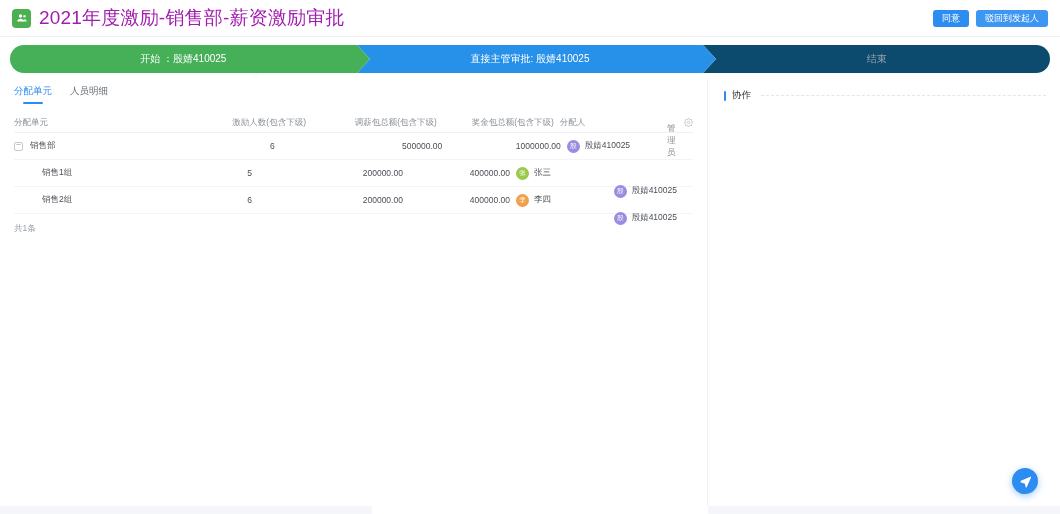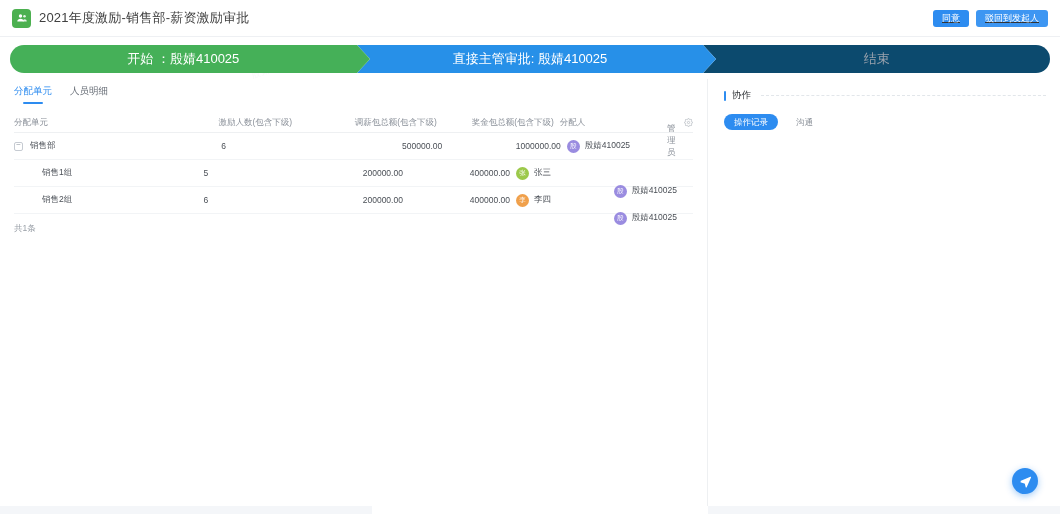--- a/index.html
+++ b/index.html
@@ -47,31 +47,30 @@
   .app-icon {
     width: 19px; height: 19px;
     border-radius: 4px;
     background: #4cb050;
     display: flex; align-items: center; justify-content: center;
     margin-right: 8px;
     flex: none;
   }
   .app-icon svg { display: block; }
   .page-title {
-    font-size: 13px;
-    color: #404040;
+    font-size: 19px;
+    color: #a21caf;
     font-weight: normal;
     letter-spacing: .2px;
   }
   .header-actions {
     margin-left: auto;
     display: flex;
     align-items: flex-start;
     gap: 7px;
-    text-decoration: underline;
   }
   .btn-primary {
     background: #2d8cf0;
     color: #fff;
     font-size: 9px;
     border: none;
     border-radius: 3px;
     padding: 4px 9px;
     line-height: 1;
     cursor: pointer;
@@ -88,21 +87,21 @@
     display: flex;
     z-index: 8;
   }
   .step {
     position: relative;
     flex: 1;
     height: 28px;
     display: flex;
     align-items: center;
     justify-content: center;
-    font-size: 13px;
+    font-size: 10px;
     color: #ffffff;
     white-space: nowrap;
   }
   .step.done { background: #45b058; }
   .step.current { background: #2790e8; }
   .step.todo { background: #0c4a6e; color: #9aa2ad; }
   .step.first { border-radius: 14px 0 0 14px; }
   .step.last { border-radius: 0 14px 14px 0; }
   
   .step .arrow-right {
@@ -184,21 +183,21 @@
     color: #8a9099;
     height: 20px;
     border-bottom: 1px solid #eef0f2;
   }
   .trow {
     height: 27px;
     border-bottom: 1px solid #f2f4f6;
     color: #4a4f56;
   }
   .c-unit   { width: 210px; display: flex; align-items: center; }
-  .c-num    { width: 110px; text-align: left; padding-right: 6px; }
+  .c-num    { width: 110px; text-align: center; padding-right: 6px; }
   .c-adj    { width: 120px; text-align: right; padding-right: 6px; }
   .c-bonus  { width: 120px; text-align: right; padding-right: 6px; }
   .c-alloc  { width: 110px; display: flex; align-items: center; }
   .c-admin  { flex: 1; display: flex; align-items: center; margin-top: 36px; }
   .c-gear   { width: 18px; display: flex; justify-content: flex-end; color: #b4b9c0; }
 
   .expander {
     width: 9px; height: 9px;
     border: 1px solid #c6cbd2;
     border-radius: 2px;
@@ -459,24 +458,20 @@
       <div class="table-footer">共1条</div>
     </div>
 
     <div class="right-pane">
       <div class="panel-title">
         <div class="bar"></div>
         <span>协作</span>
         <div class="rule"></div>
       </div>
 
-      <div class="pill-row">
-        <div class="pill active">操作记录</div>
-        <div class="pill idle">沟通</div>
-      </div>
 
 
       <div class="fab">
         <svg width="13" height="13" viewBox="0 0 24 24" fill="#ffffff">
           <path d="M2.5 11.3 21 3.2c.8-.3 1.6.5 1.2 1.3l-8 18.2c-.4.8-1.6.7-1.8-.2l-1.6-6.3a1 1 0 0 0-.7-.7l-6.4-1.6c-.9-.2-1-1.4-.2-1.6z"></path>
         </svg>
       </div>
     </div>
   </div>
 

